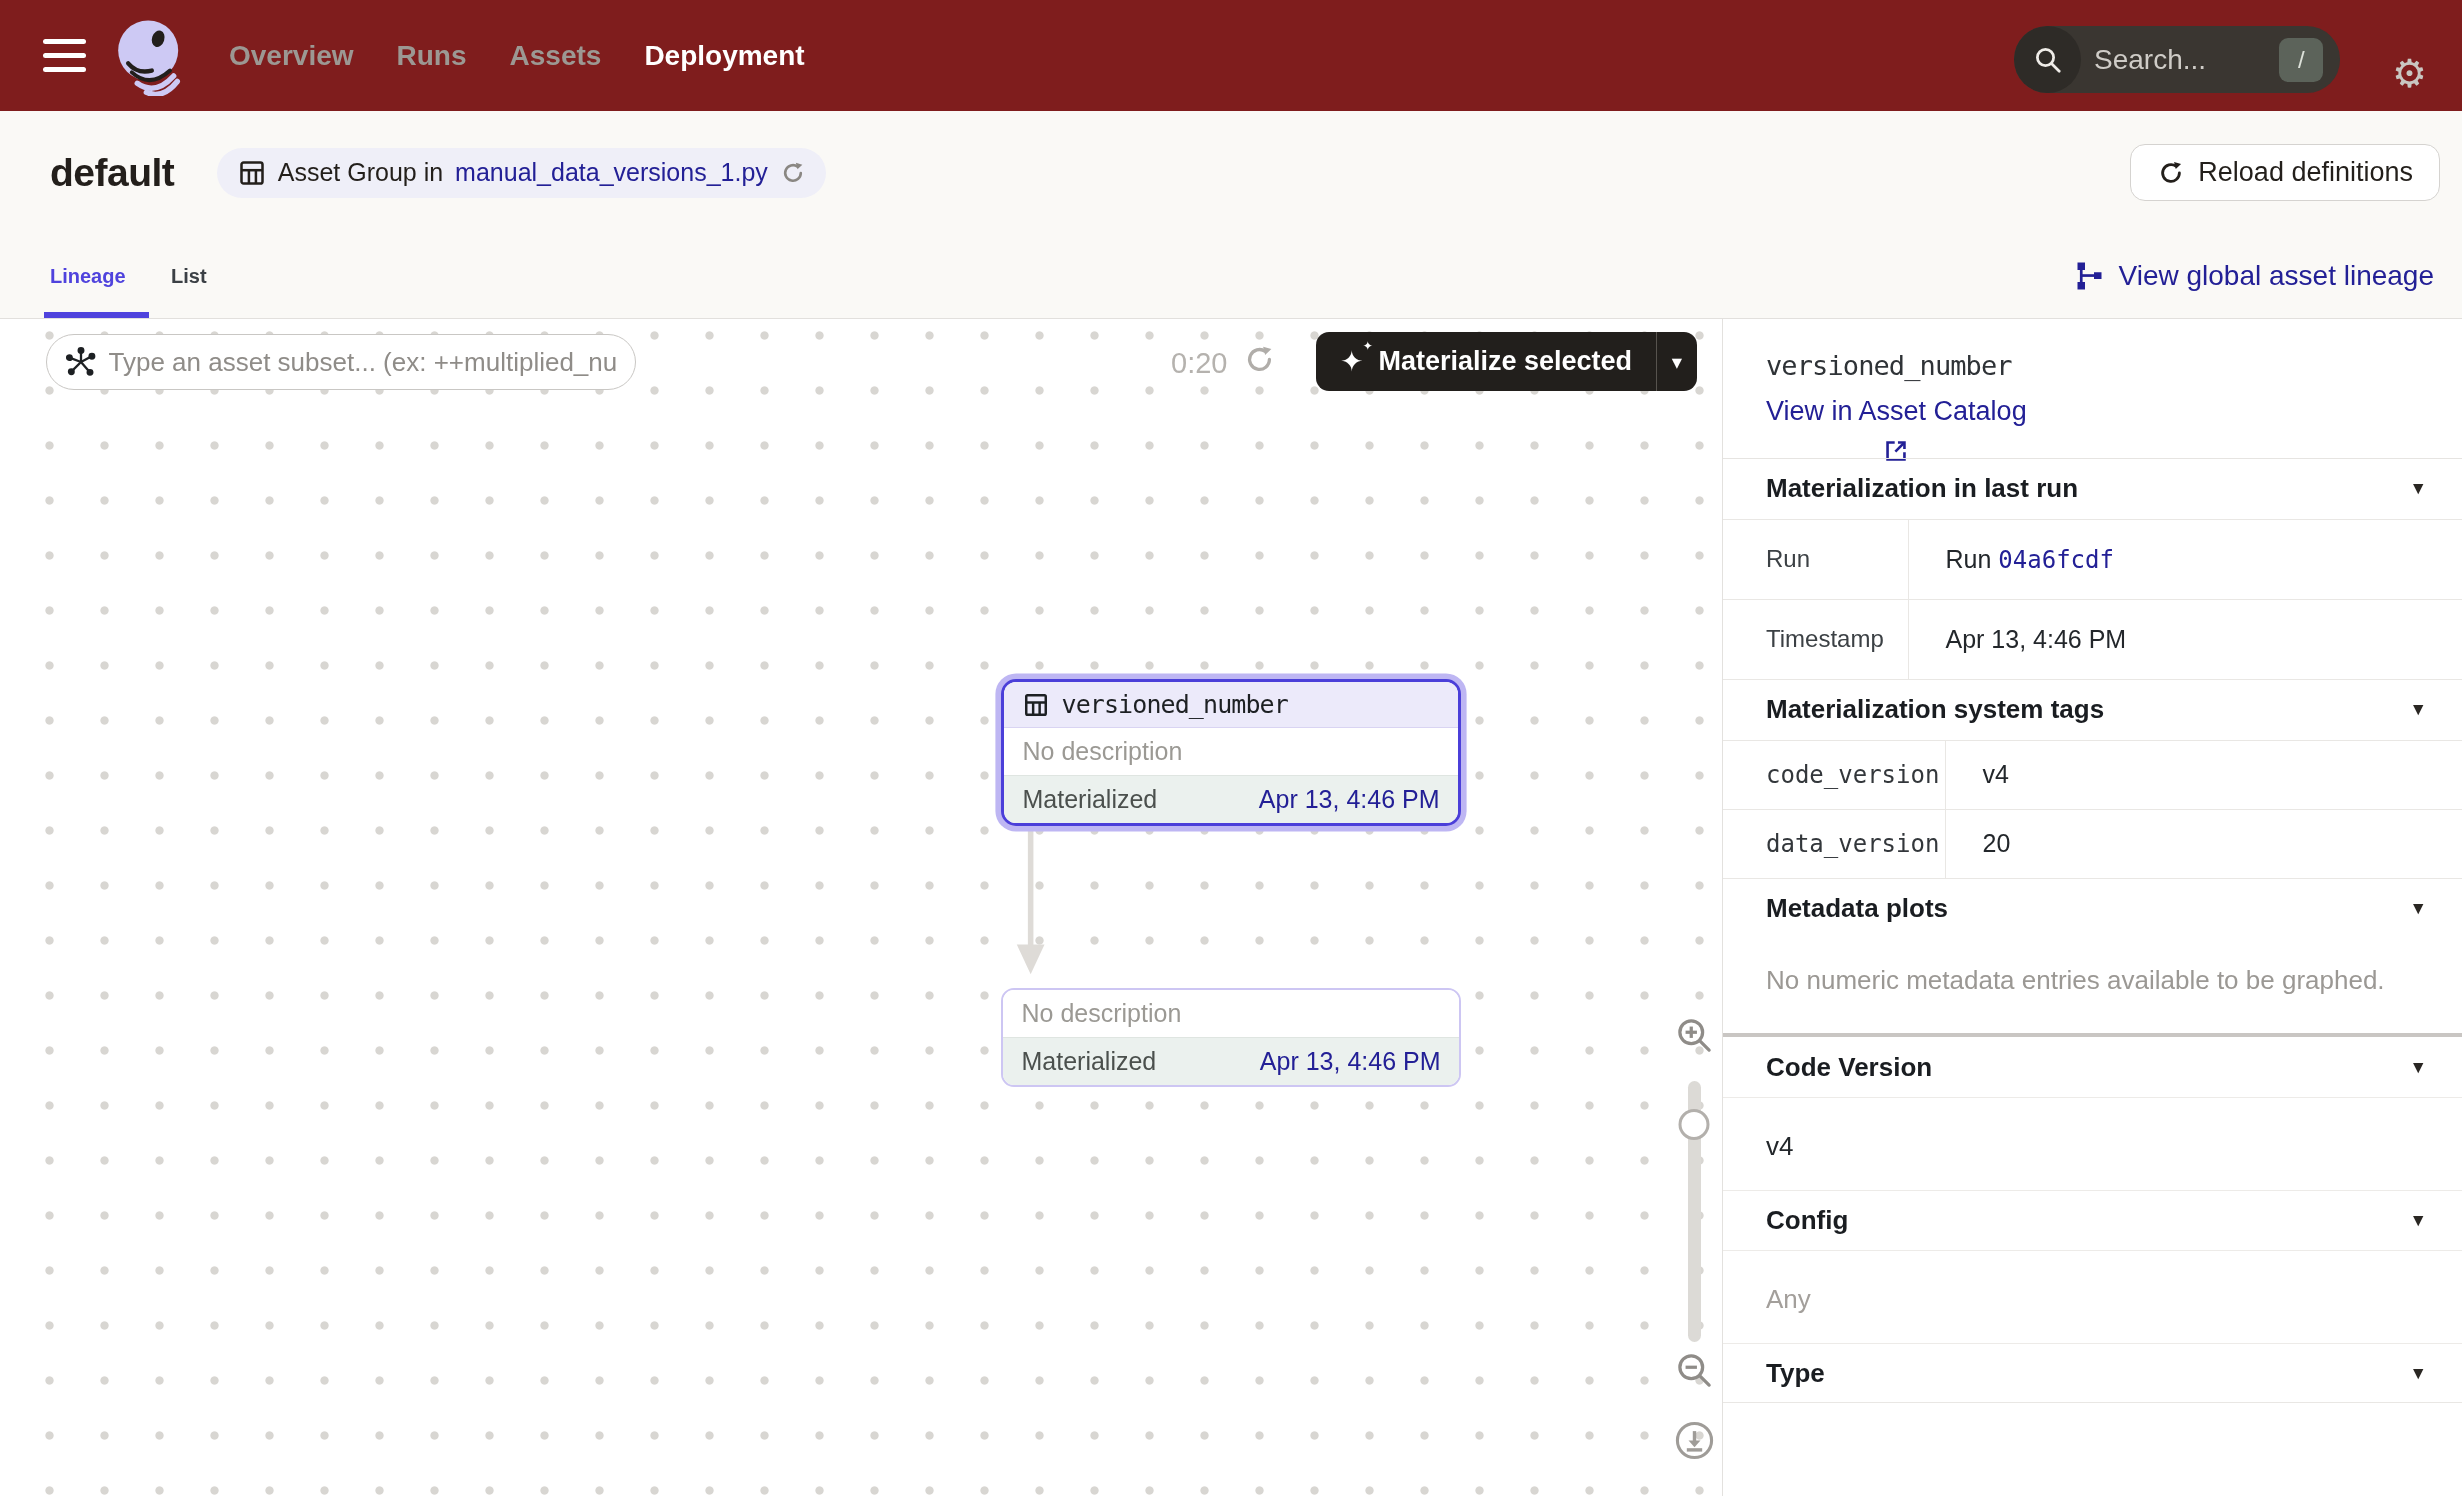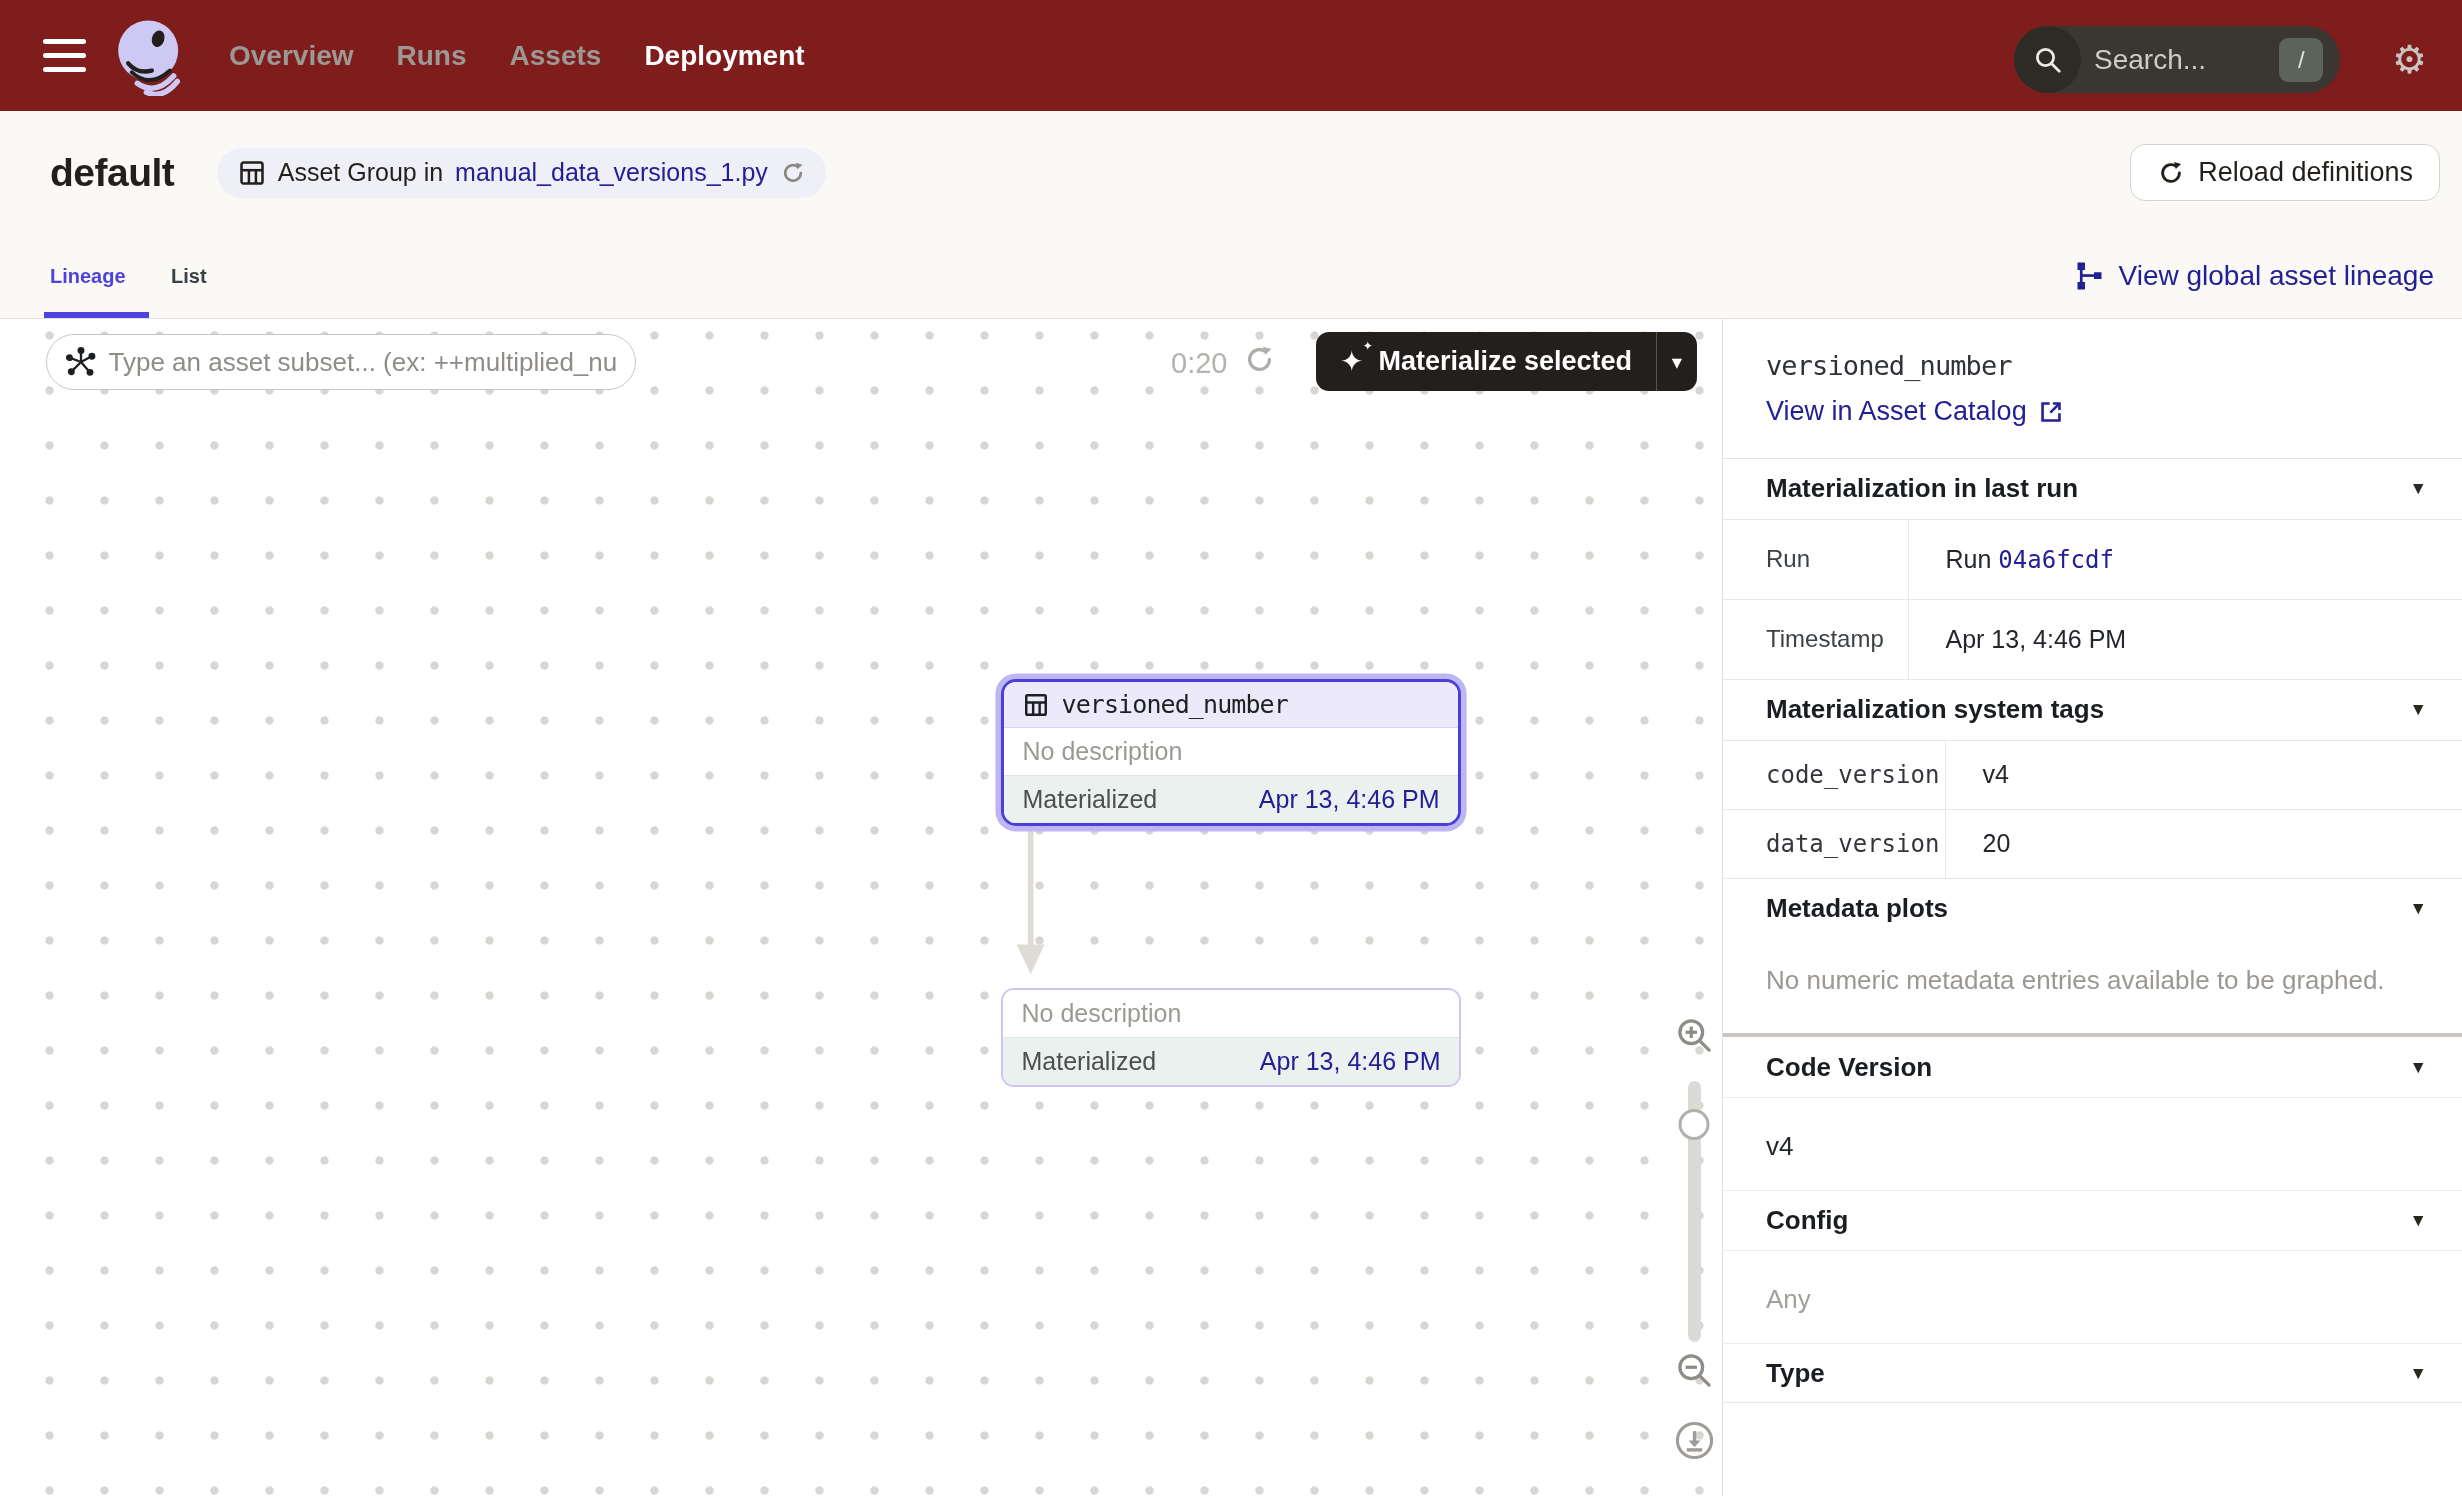--- a/index.html
+++ b/index.html
@@ -8,21 +8,21 @@
   .mono { font-family:"DejaVu Sans Mono", monospace; }
 
   
   .topnav { height:111px; background:#7f1d1d; display:flex; align-items:center; padding:0 35px 0 43px; }
   .hamburger { width:43px; display:flex; flex-direction:column; gap:8.3px; cursor:pointer; margin-right:24px; }
   .hamburger span { display:block; height:5.6px; background:#fff; border-radius:2.8px; }
   .logo { width:80px; height:80px; margin-right:39px; }
   .nav-items { display:flex; align-items:center; gap:43px; }
   .nav-item { font-size:28px; color:#9c9893; cursor:pointer; font-weight:700; }
   .nav-item.active { color:#ffffff; }
-  .topnav-right { margin-left:auto; display:flex; align-items:center; gap:52px;margin-top:8px; }
+  .topnav-right { margin-left:auto; display:flex; align-items:flex-end; gap:52px;margin-top:8px; }
   .search-pill { width:326px; height:67px; background:#3a3631; border-radius:33px; display:flex; align-items:center; position:relative; overflow:hidden; }
   .search-iconwrap { width:67px; height:67px; border-radius:50%; background:#2e2b27; display:flex; align-items:center; justify-content:center; flex:none; }
   .search-input { flex:1; background:transparent; border:none; outline:none; color:#d6d3cf; font-size:28px; padding-left:13px; font-family:"Liberation Sans", sans-serif; min-width:0; }
   .search-input::placeholder { color:#cfccc7; opacity:1; }
   .slash-badge { flex:none; width:44px; height:44px; margin-right:16.7px; background:#5c635a; color:#dde2da; border-radius:9.3px; display:flex; align-items:center; justify-content:center; font-size:24px; }
   .gear { font-size:39px; color:#c9c6c1; cursor:pointer; line-height:1; }
 
   
   .pageheader { height:208px; background:#FAF9F6; position:relative; border-bottom:0.9px solid #e2e0dd; }
   .header-row { position:absolute; top:33px; left:50px; right:22px; display:flex; align-items:center; }
@@ -70,21 +70,21 @@
 
   .edge-arrow { position:absolute; left:1014px; top:509px; }
   .zc-abs { position:absolute; left:1657px; width:74px; display:flex; justify-content:center; }
   .slider-track { width:13px; height:261px; background:#dcdad6; border-radius:6.5px; position:relative; }
   .slider-thumb { position:absolute; left:50%; transform:translateX(-50%); top:28px; width:31px; height:31px; border-radius:50%; background:#fff; border:3.7px solid #b3b0ac; cursor:grab; }
 
   
   .sidebar { width:740px; flex:none; background:#fff; border-left:0.9px solid #e3e1de; display:flex; flex-direction:column; overflow:hidden; }
   .sb-top { padding:31px 37px 0 43px; height:139px; }
   .sb-title { font-size:27px; color:#2f3337; letter-spacing:-0.9px; }
-  .sb-cat-link { margin-top:15px; display:inline-flex; align-items:center; gap:11px; font-size:27px; color:#232096; cursor:pointer; }
+  .sb-cat-link { margin-top:15px; display:inline-flex; align-items:center; gap:11px; font-size:27px; color:#232096; cursor:pointer;flex-direction:column; }
   .sb-divider { height:0.9px; background:#e6e4e1; }
   .sb-section-head { height:60px; display:flex; align-items:center; justify-content:space-between; padding:0 35px 0 43px; cursor:pointer; }
   .sb-section-head .h { font-size:26px; font-weight:700; color:#1a1d21; }
   .sb-caret { font-size:17.6px; color:#2a2723; }
   table.kv { width:100%; border-collapse:collapse; }
   table.kv tr { border-top:0.9px solid #e9e7e4; }
   table.kv td { border-bottom:0.9px solid #e9e7e4; vertical-align:middle; }
   td.k { width:185px; padding-left:43px; font-size:24px; color:#3c4145; border-right:0.9px solid #e9e7e4; }
   td.v { padding-left:37px; font-size:25px; color:#23272b; overflow:hidden;margin-left:38px; }
   .t1 td { height:80px; }

